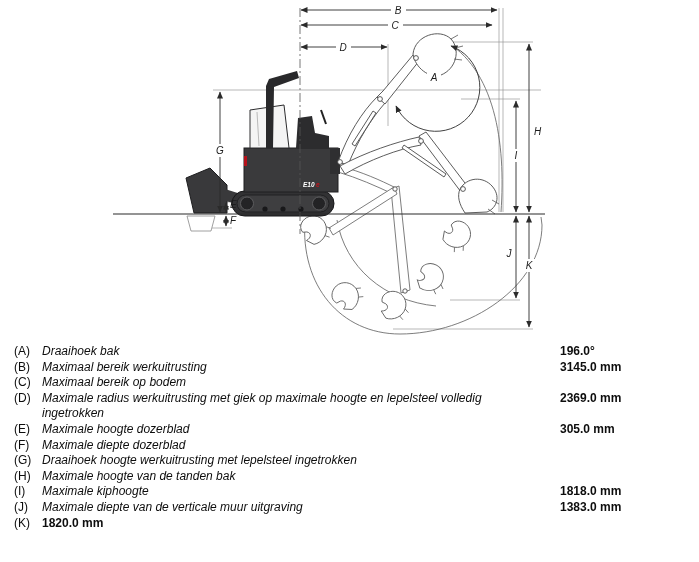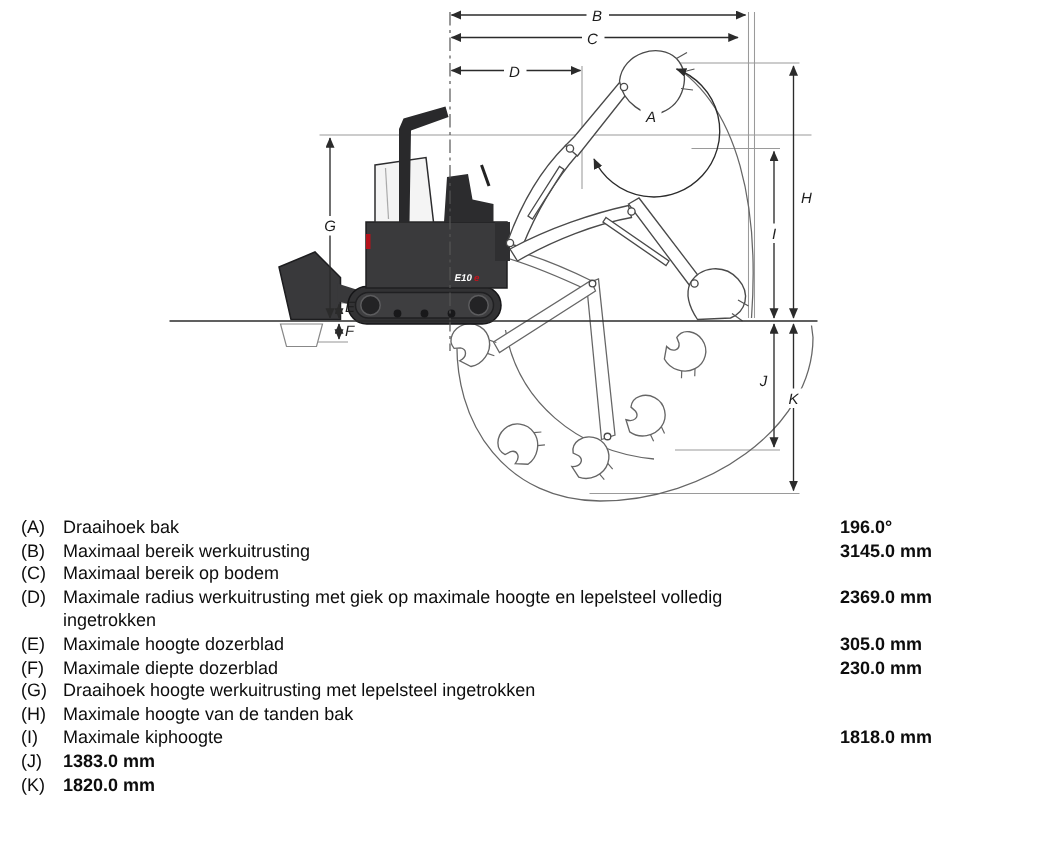--- a/index.html
+++ b/index.html
@@ -18,21 +18,21 @@
   .jnt{fill:#ffffff;stroke:#4a4a4a;stroke-width:0.9;}
   .teeth{stroke:#555;stroke-width:0.8;fill:none;}
   .lbl{font:italic 10px "Liberation Sans",sans-serif;fill:#1c1c1c;text-anchor:middle;}
   .lbl-s{font:italic 10px "Liberation Sans",sans-serif;fill:#1c1c1c;text-anchor:start;}
   .lblbg{fill:#ffffff;}
   .logo{font:italic bold 6.5px "Liberation Sans",sans-serif;}
   
   .spec{position:absolute;top:344px;left:0;width:699px;font-size:12px;line-height:15.6px;color:#0d0d0d;}
   .row{display:flex;align-items:flex-start;}
   .rid{flex:0 0 28px;padding-left:14px;box-sizing:content-box;}
-  .rlabel{flex:0 0 518px;padding-right:55px;box-sizing:border-box;}
+  .rlabel{flex:0 0 518px;padding-right:55px;box-sizing:border-box;font-style:italic;}
   .rvalue{flex:1;font-weight:bold;}
 </style>
 </head>
 <body>
 
 <svg class="diagram" width="699" height="345" viewBox="0 0 699 345" xmlns="http://www.w3.org/2000/svg">
   <defs>
     <marker id="ar" markerUnits="userSpaceOnUse" markerWidth="8" markerHeight="8" refX="6.5" refY="3" orient="auto-start-reverse">
       <path d="M0,0 L7,3 L0,6 Z" fill="#2b2b2b"></path>
     </marker>
@@ -184,36 +184,36 @@
     <span class="rvalue">2369.0 mm</span>
   </div>
   <div class="row">
     <span class="rid">(E)</span>
     <span class="rlabel">Maximale hoogte dozerblad</span>
     <span class="rvalue">305.0 mm</span>
   </div>
   <div class="row">
     <span class="rid">(F)</span>
     <span class="rlabel">Maximale diepte dozerblad</span>
-    <span class="rvalue">230.0 mm</span>
   </div>
   <div class="row">
     <span class="rid">(G)</span>
     <span class="rlabel">Draaihoek hoogte werkuitrusting met lepelsteel ingetrokken</span>
   </div>
   <div class="row">
     <span class="rid">(H)</span>
     <span class="rlabel">Maximale hoogte van de tanden bak</span>
   </div>
   <div class="row">
     <span class="rid">(I)</span>
     <span class="rlabel">Maximale kiphoogte</span>
     <span class="rvalue">1818.0 mm</span>
   </div>
   <div class="row">
     <span class="rid">(J)</span>
+    <span class="rlabel">Maximale diepte van de verticale muur uitgraving</span>
     <span class="rvalue">1383.0 mm</span>
   </div>
   <div class="row">
     <span class="rid">(K)</span>
     <span class="rvalue">1820.0 mm</span>
   </div>
 </div>
 
 </body></html>

